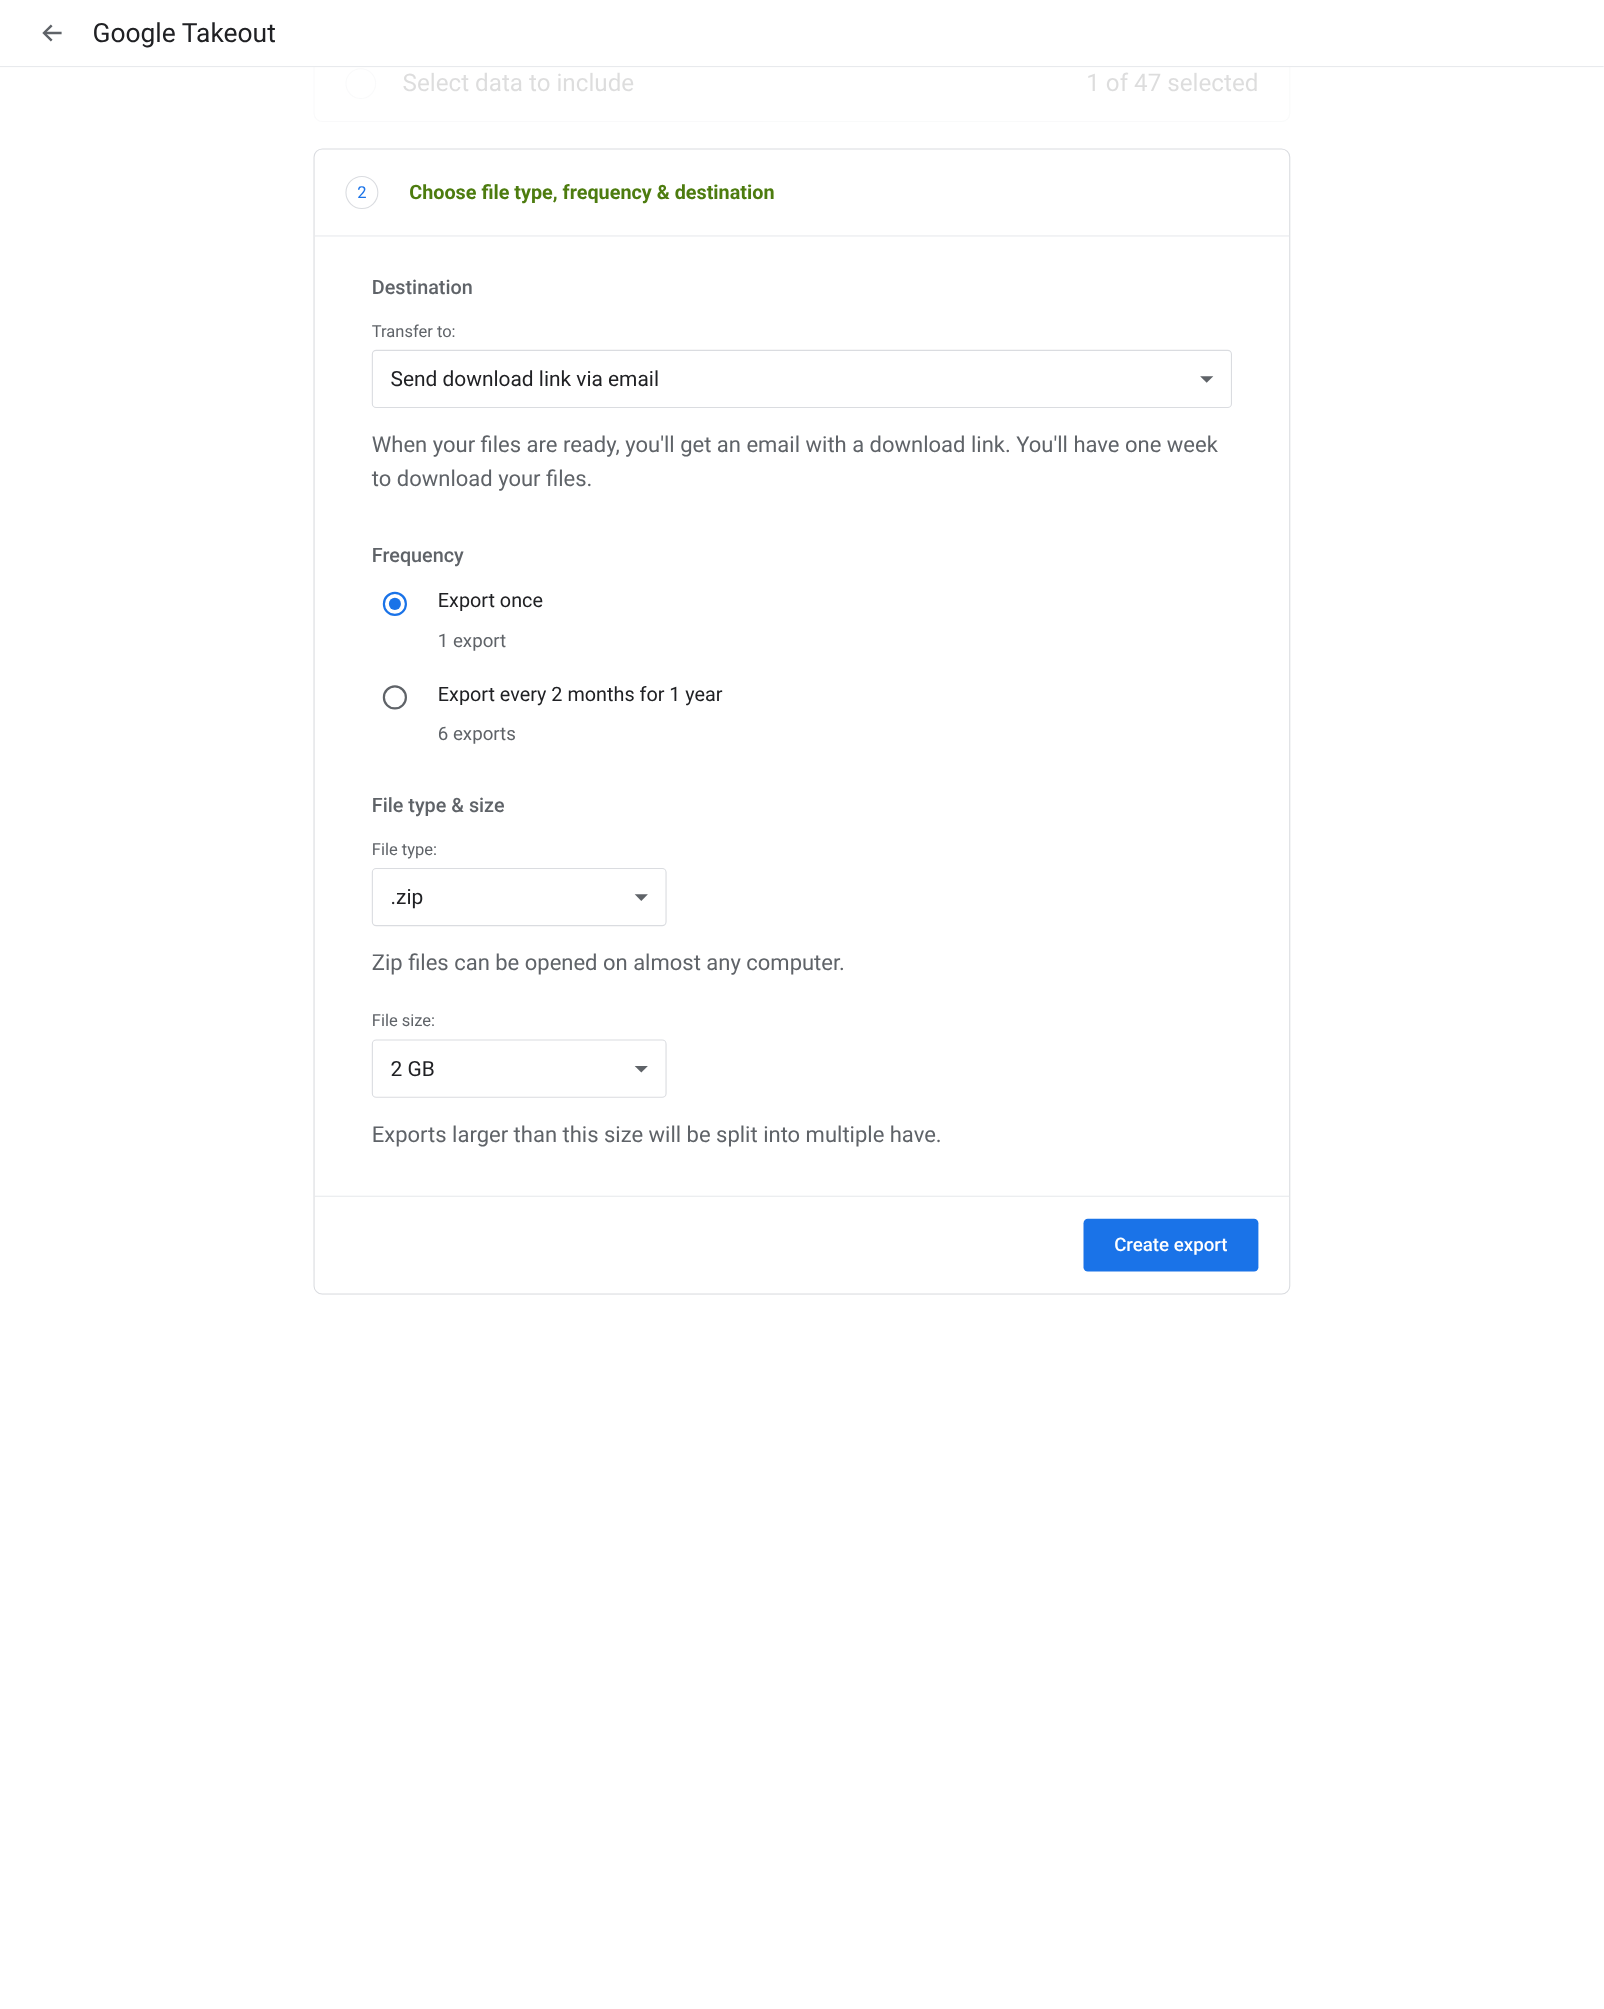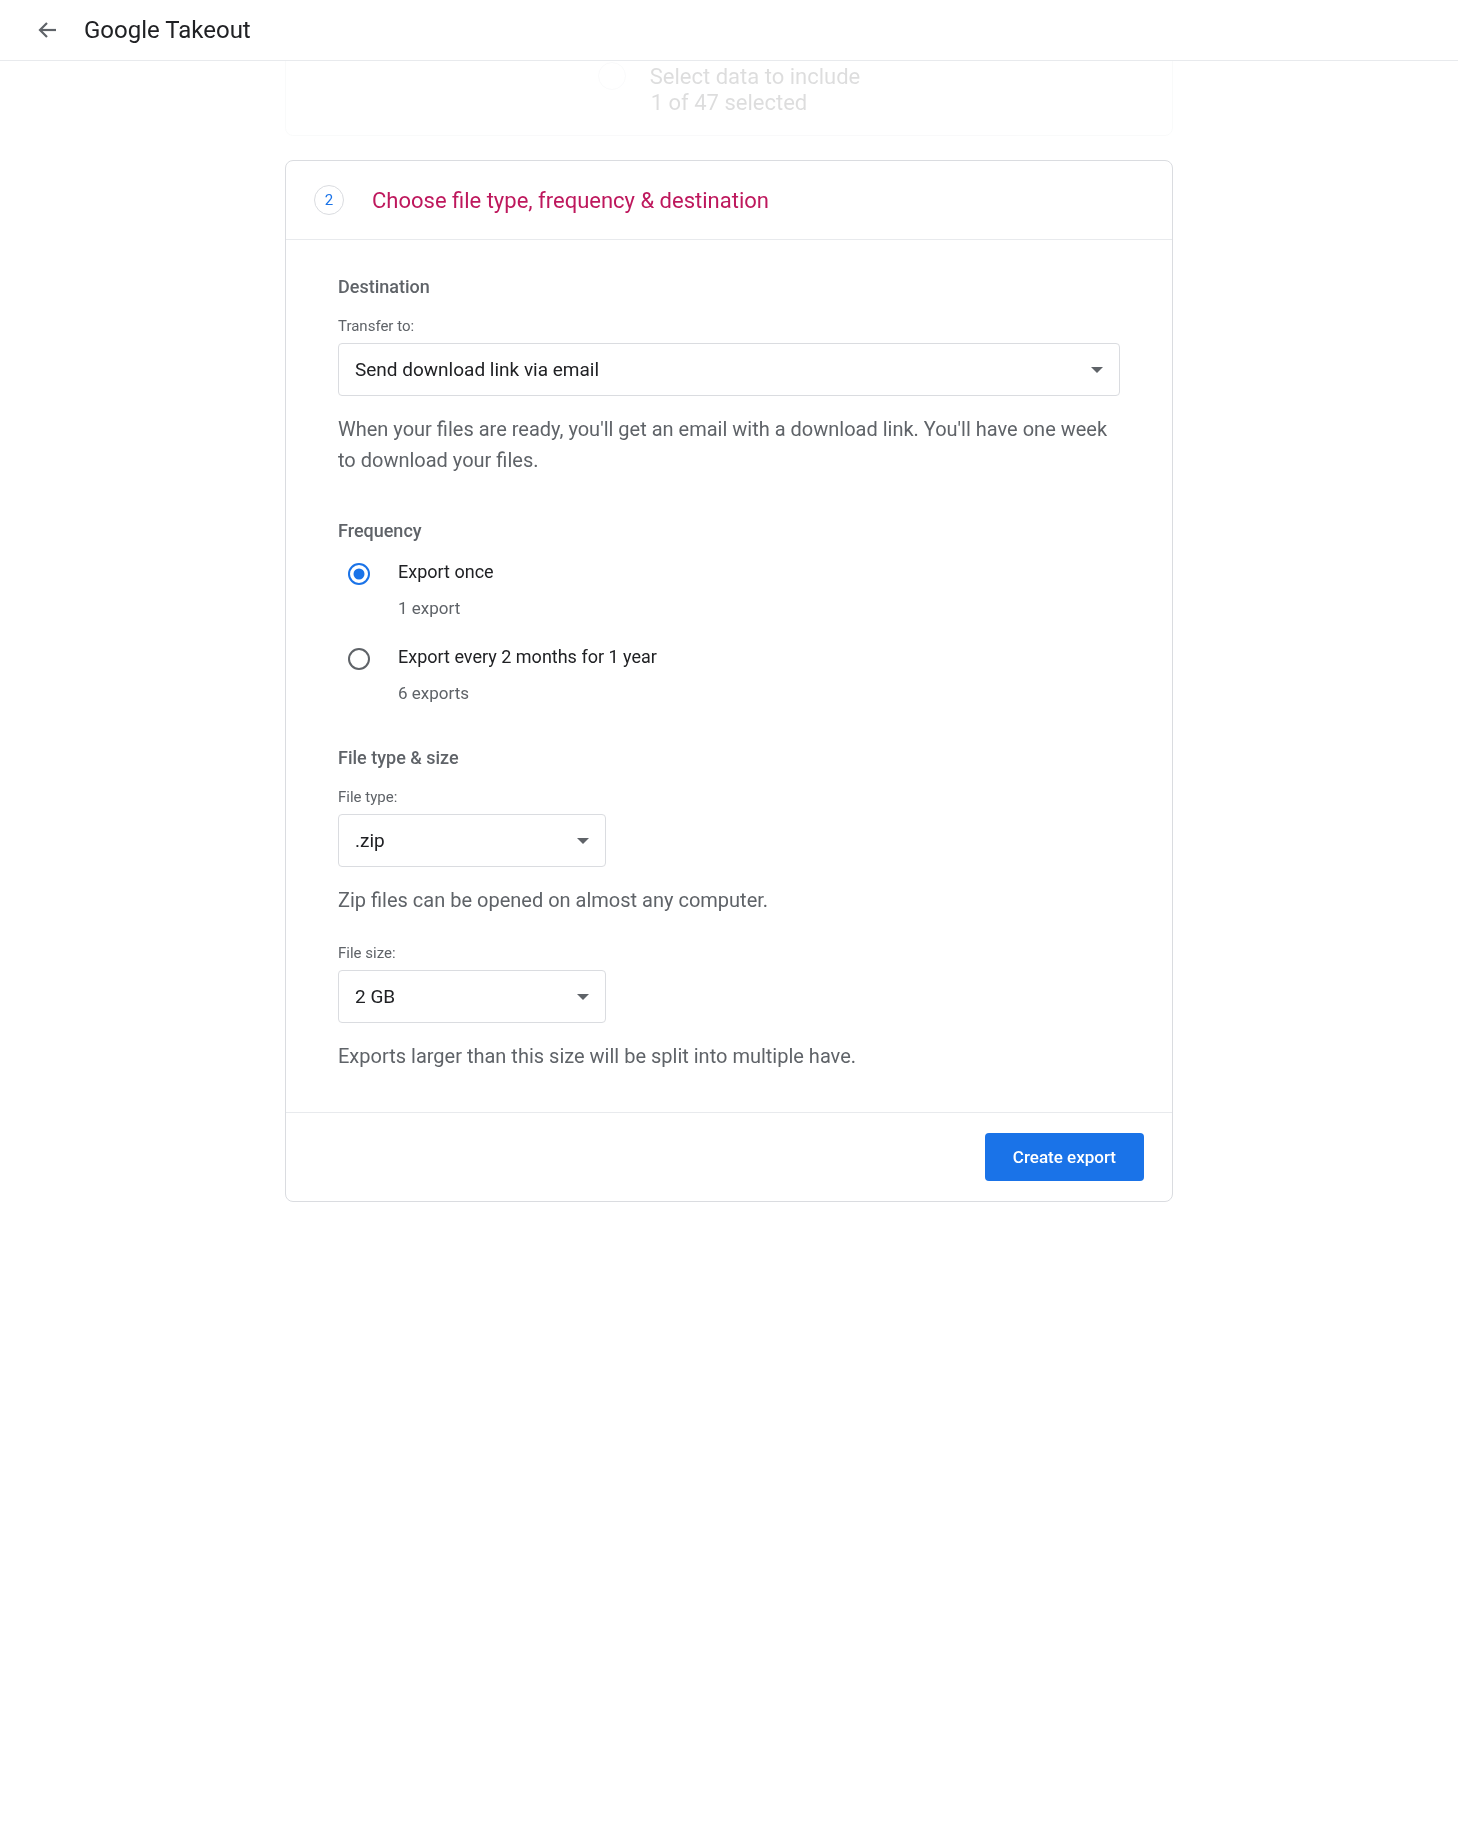--- a/index.html
+++ b/index.html
@@ -44,21 +44,20 @@
       padding: 20px 28px;
       display: flex;
       align-items: center;
       justify-content: space-between;
       margin-top: -20px;
       margin-bottom: 24px;
       opacity: 0.15;
       color: #202124;
       font-size: 22px;
       font-weight: 400;
-      flex-direction: column;
     }
     .step-card-ghost .ghost-left {
       display: flex;
       align-items: center;
     }
     .step-card-ghost .ghost-badge {
       width: 28px;
       height: 28px;
       border: 1px solid #dadce0;
       border-radius: 50%;
@@ -82,23 +81,23 @@
       border-radius: 50%;
       display: flex;
       align-items: center;
       justify-content: center;
       font-size: 15px;
       color: #1a73e8;
       margin-right: 28px;
       flex-shrink: 0;
     }
     .step-title {
-      font-size: 22px;
-      font-weight: 400;
-      color: #be185d;
+      font-size: 18px;
+      font-weight: 700;
+      color: #4d7c0f;
     }
     .step-body {
       padding: 36px 52px 40px 52px;
     }
     .section-heading {
       font-size: 18px;
       font-weight: 500;
       color: #5f6368;
       margin-bottom: 20px;
     }

